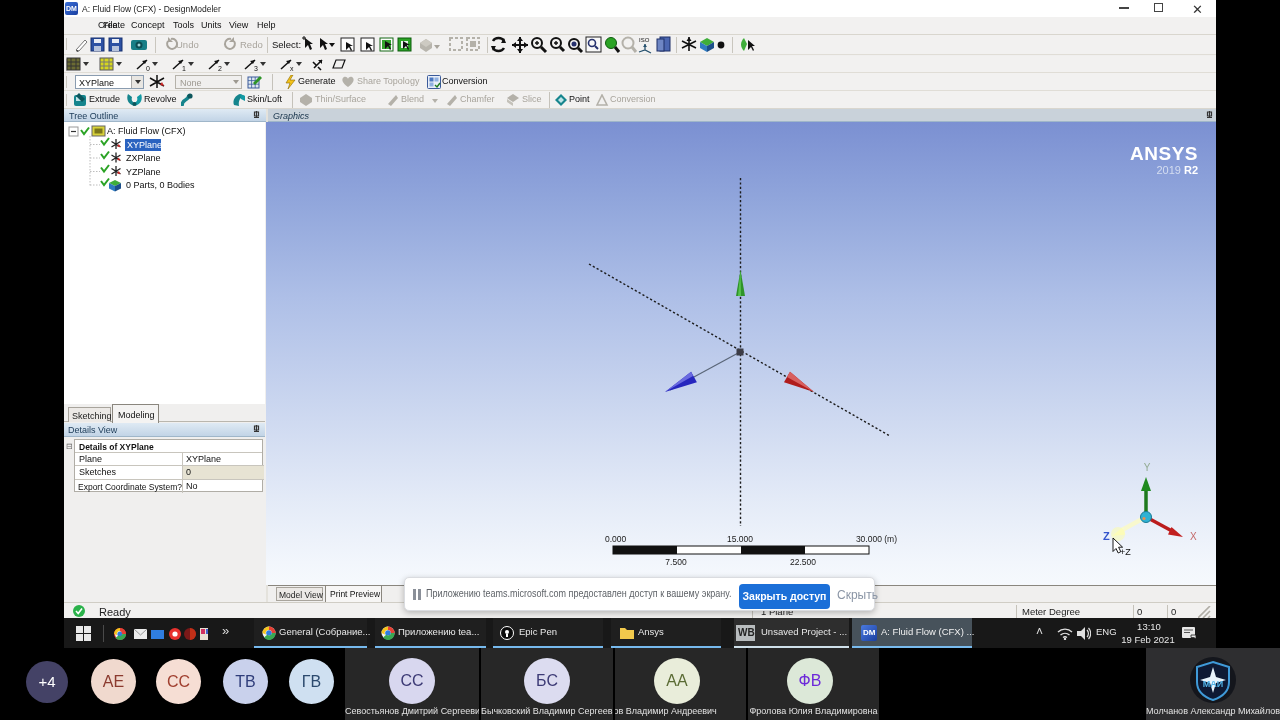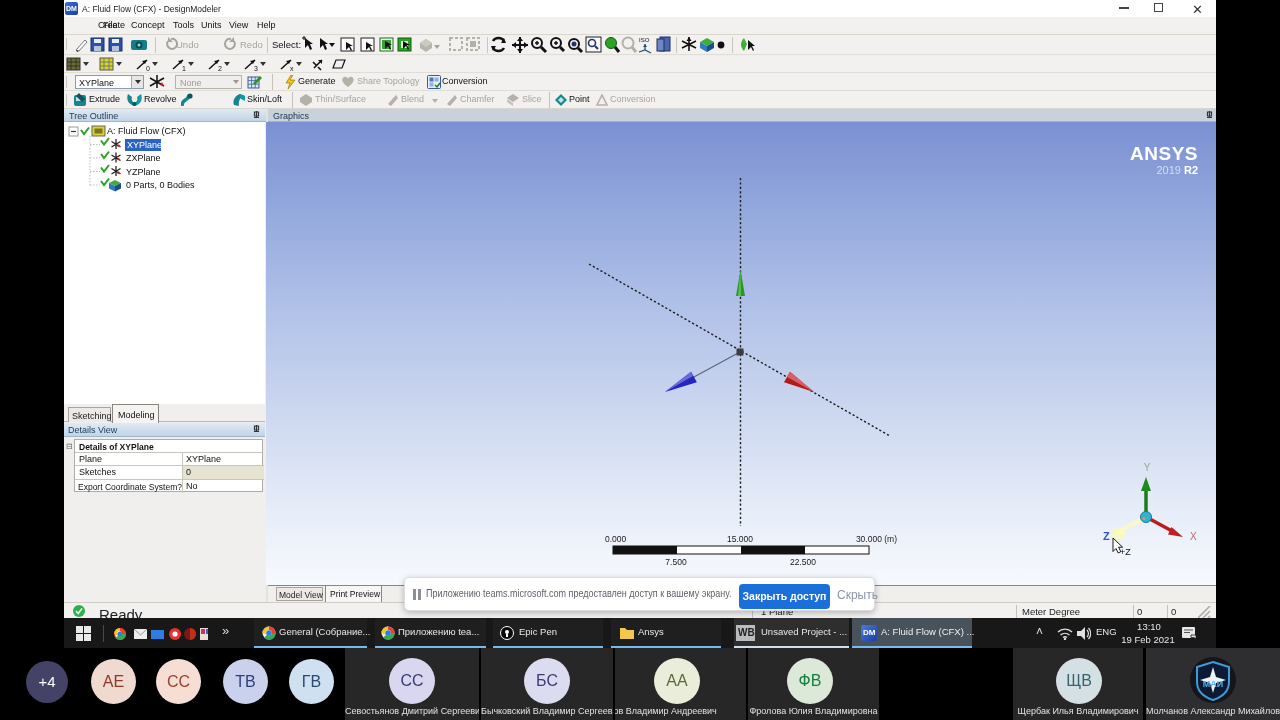--- a/index.html
+++ b/index.html
@@ -401,21 +401,21 @@
           </div>
       <div style="position:absolute;left:0;top:40px;width:108px;height:13px;border-right:1px solid #c8c5bd;">
             <span style="position:absolute;left:3px;top:2px;font-size:8.5px;">Export Coordinate System?</span>
           </div>
       <div style="position:absolute;left:108px;top:40px;width:81px;height:13px;">
             <span style="position:absolute;left:3px;top:1px;">No</span>
           </div>
     </div>
   </div>
   <div class="abs" id="graphpanel">
-    <div class="phead" style="background:#c9d2da;">
+    <div class="phead" style="background:#c9d2da;font-style:italic;">
           <span style="color:#16324a;">Graphics</span>
           <svg class="pin" style="left:937px;top:2px;" width="9" height="10">
             <path d="M4.5 0 v6 M2 6.5 h5 M2.5 1 h4 v4 h-4 Z" stroke="#333" stroke-width="1.2" fill="none"></path>
           </svg>
         </div>
     <div class="abs" id="viewport" style="left:-2px;top:13px;width:950px;height:463px;background:linear-gradient(180deg,#7b90d2 0%,#92a7dc 18%,#aebfe7 38%,#c9d5ef 60%,#e3eaf7 81%,#f2f6fc 95%,#f6f9fd 100%);overflow:hidden;">
       <svg class="abs" style="left:0;top:0;" width="950" height="463">
         <line x1="474.5" y1="56" x2="474.5" y2="404" stroke="#1c1c1c" stroke-width="1.4" stroke-dasharray="2.2 2.2"></line>
         <line x1="323" y1="142" x2="624" y2="314" stroke="#1c1c1c" stroke-width="1.4" stroke-dasharray="2.2 2.2"></line>
         <line x1="474" y1="230" x2="404" y2="268" stroke="#5a6678" stroke-width="1.2"></line>
@@ -463,21 +463,21 @@
         </div>
     <div class="abs" style="left:57px;top:476px;width:57px;height:17px;background:#f7f6f5;border:1px solid #8a867e;border-bottom:none;">
           <span style="position:absolute;left:4px;top:3px;font-size:8.5px;color:#111;white-space:nowrap;">Print Preview</span>
         </div>
   </div>
   <div class="abs" id="statusbar" style="left:0;top:602px;width:1152px;height:16px;background:#f2f1f0;border-top:1px solid #d0cdc5;">
     <svg class="abs" style="left:9px;top:2px;" width="12" height="12">
           <circle cx="6" cy="6" r="6" fill="#2ab24a"></circle>
           <path d="M3 6 l2.2 2.5 L9 3.5" stroke="#fff" stroke-width="1.6" fill="none"></path>
         </svg>
-    <span class="abs" style="left:35px;top:3px;font-size:15px;color:#222;">Ready</span>
+    <span class="abs" style="left:35px;top:3px;font-size:11px;color:#222;">Ready</span>
     <div class="vsep" style="left:688px;top:2px;height:13px;background:#c5c2ba;"></div>
     <span class="abs" style="left:697px;top:3px;font-size:9.5px;color:#222;">1 Plane</span>
     <div class="vsep" style="left:952px;top:2px;height:13px;background:#c5c2ba;"></div>
     <span class="abs" style="left:958px;top:3px;font-size:9.5px;color:#222;">Meter</span>
     <span class="abs" style="left:985px;top:3px;font-size:9.5px;color:#222;">Degree</span>
     <div class="vsep" style="left:1069px;top:2px;height:13px;background:#c5c2ba;"></div>
     <span class="abs" style="left:1073px;top:3px;font-size:9.5px;color:#222;">0</span>
     <div class="vsep" style="left:1103px;top:2px;height:13px;background:#c5c2ba;"></div>
     <span class="abs" style="left:1107px;top:3px;font-size:9.5px;color:#222;">0</span>
     <svg class="abs" style="left:1134px;top:3px;" width="14" height="12">
@@ -582,26 +582,22 @@
   </div>
   <div class="tile" style="left:481px;width:132px;">
     <div class="av" style="left:43px;top:10px;width:46px;height:46px;background:#dcdcf0;color:#3d3b76;font-size:16px;line-height:46px;">БС</div>
     <div class="tname">Бычковский Владимир Сергеевич</div>
   </div>
   <div class="tile" style="left:615px;width:131px;">
     <div class="av" style="left:39px;top:10px;width:46px;height:46px;background:#e9edda;color:#5a6b34;font-size:16px;line-height:46px;">АА</div>
     <div class="tname" style="left:-22px;width:175px;text-align:left;">Апасов Владимир Андреевич</div>
   </div>
   <div class="tile" style="left:748px;width:131px;">
-    <div class="av" style="left:39px;top:10px;width:46px;height:46px;background:#dce8d8;color:#15803d;font-size:16px;line-height:46px;">ФВ</div>
+    <div class="av" style="left:39px;top:10px;width:46px;height:46px;background:#dce8d8;color:#6d28d9;font-size:16px;line-height:46px;">ФВ</div>
     <div class="tname">Фролова Юлия Владимировна</div>
-  </div>
-  <div class="tile" style="left:1013px;width:130px;">
-    <div class="av" style="left:43px;top:10px;width:46px;height:46px;background:#d5e0e4;color:#356570;font-size:16px;line-height:46px;">ЩВ</div>
-    <div class="tname">Щербак Илья Владимирович</div>
   </div>
   <div class="tile" style="left:1146px;width:134px;background:#2e2e30;">
     <div class="av" style="left:44px;top:9px;width:46px;height:46px;background:#14161c;overflow:hidden;">
       <svg width="46" height="46">
             <path d="M23 5 L39 10 L39 25 C39 34 32 40 23 43 C14 40 7 34 7 25 L7 10 Z" fill="#0e1a34" stroke="#3f9ad8" stroke-width="2"></path>
             <path d="M23 10 L26 20 L36 23 L26 26 L23 36 L20 26 L10 23 L20 20 Z" fill="#e8f4fc"></path>
             <text x="23" y="30" font-size="9" font-weight="bold" fill="#52b4e8" text-anchor="middle">МАИ</text>
           </svg>
     </div>
     <div class="tname">Молчанов Александр Михайлович</div>

